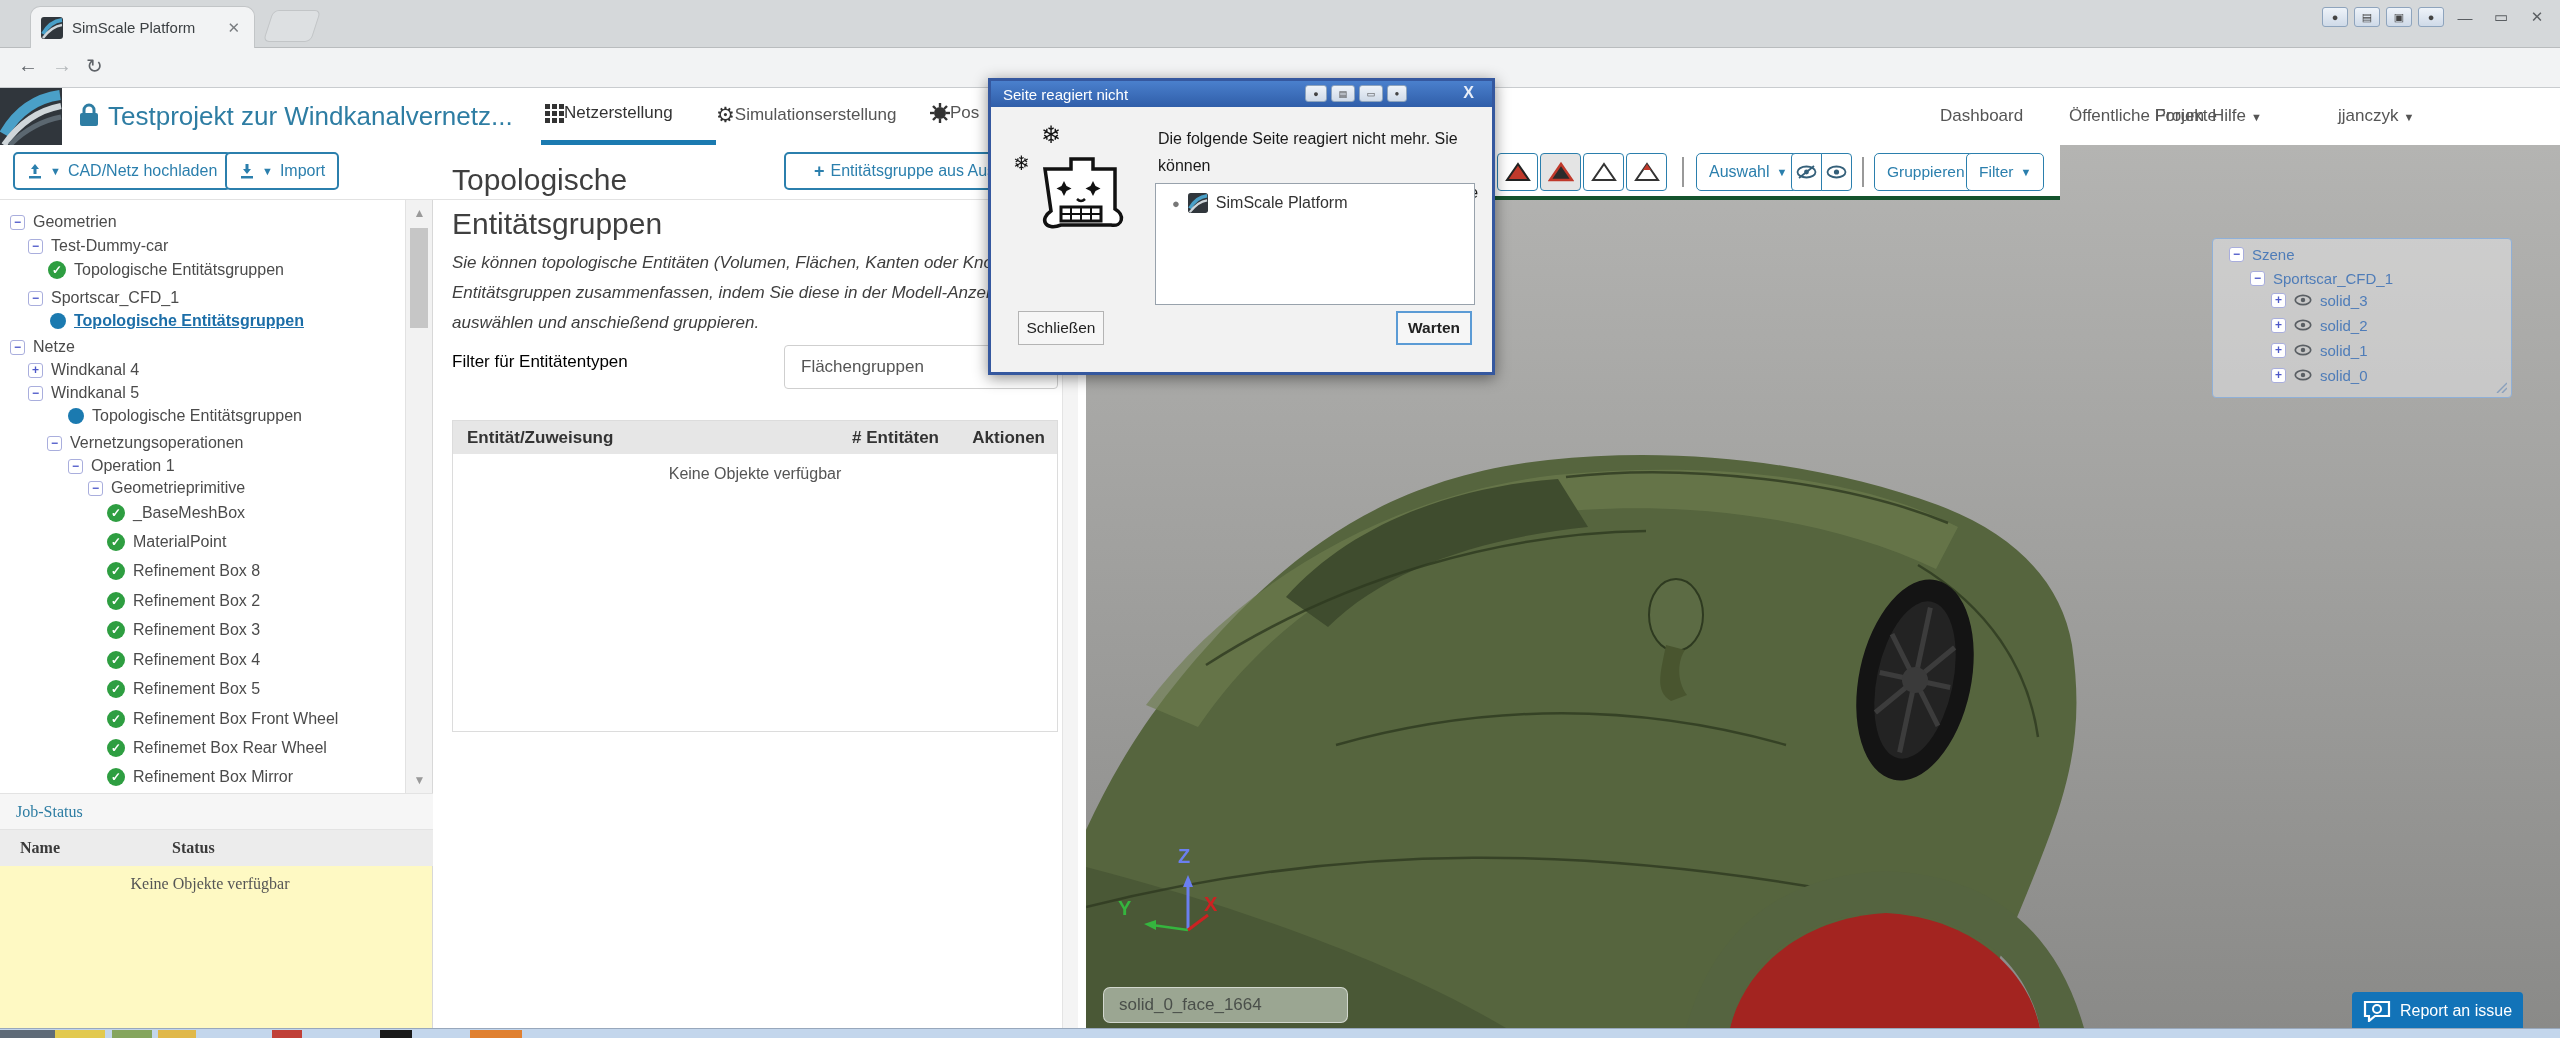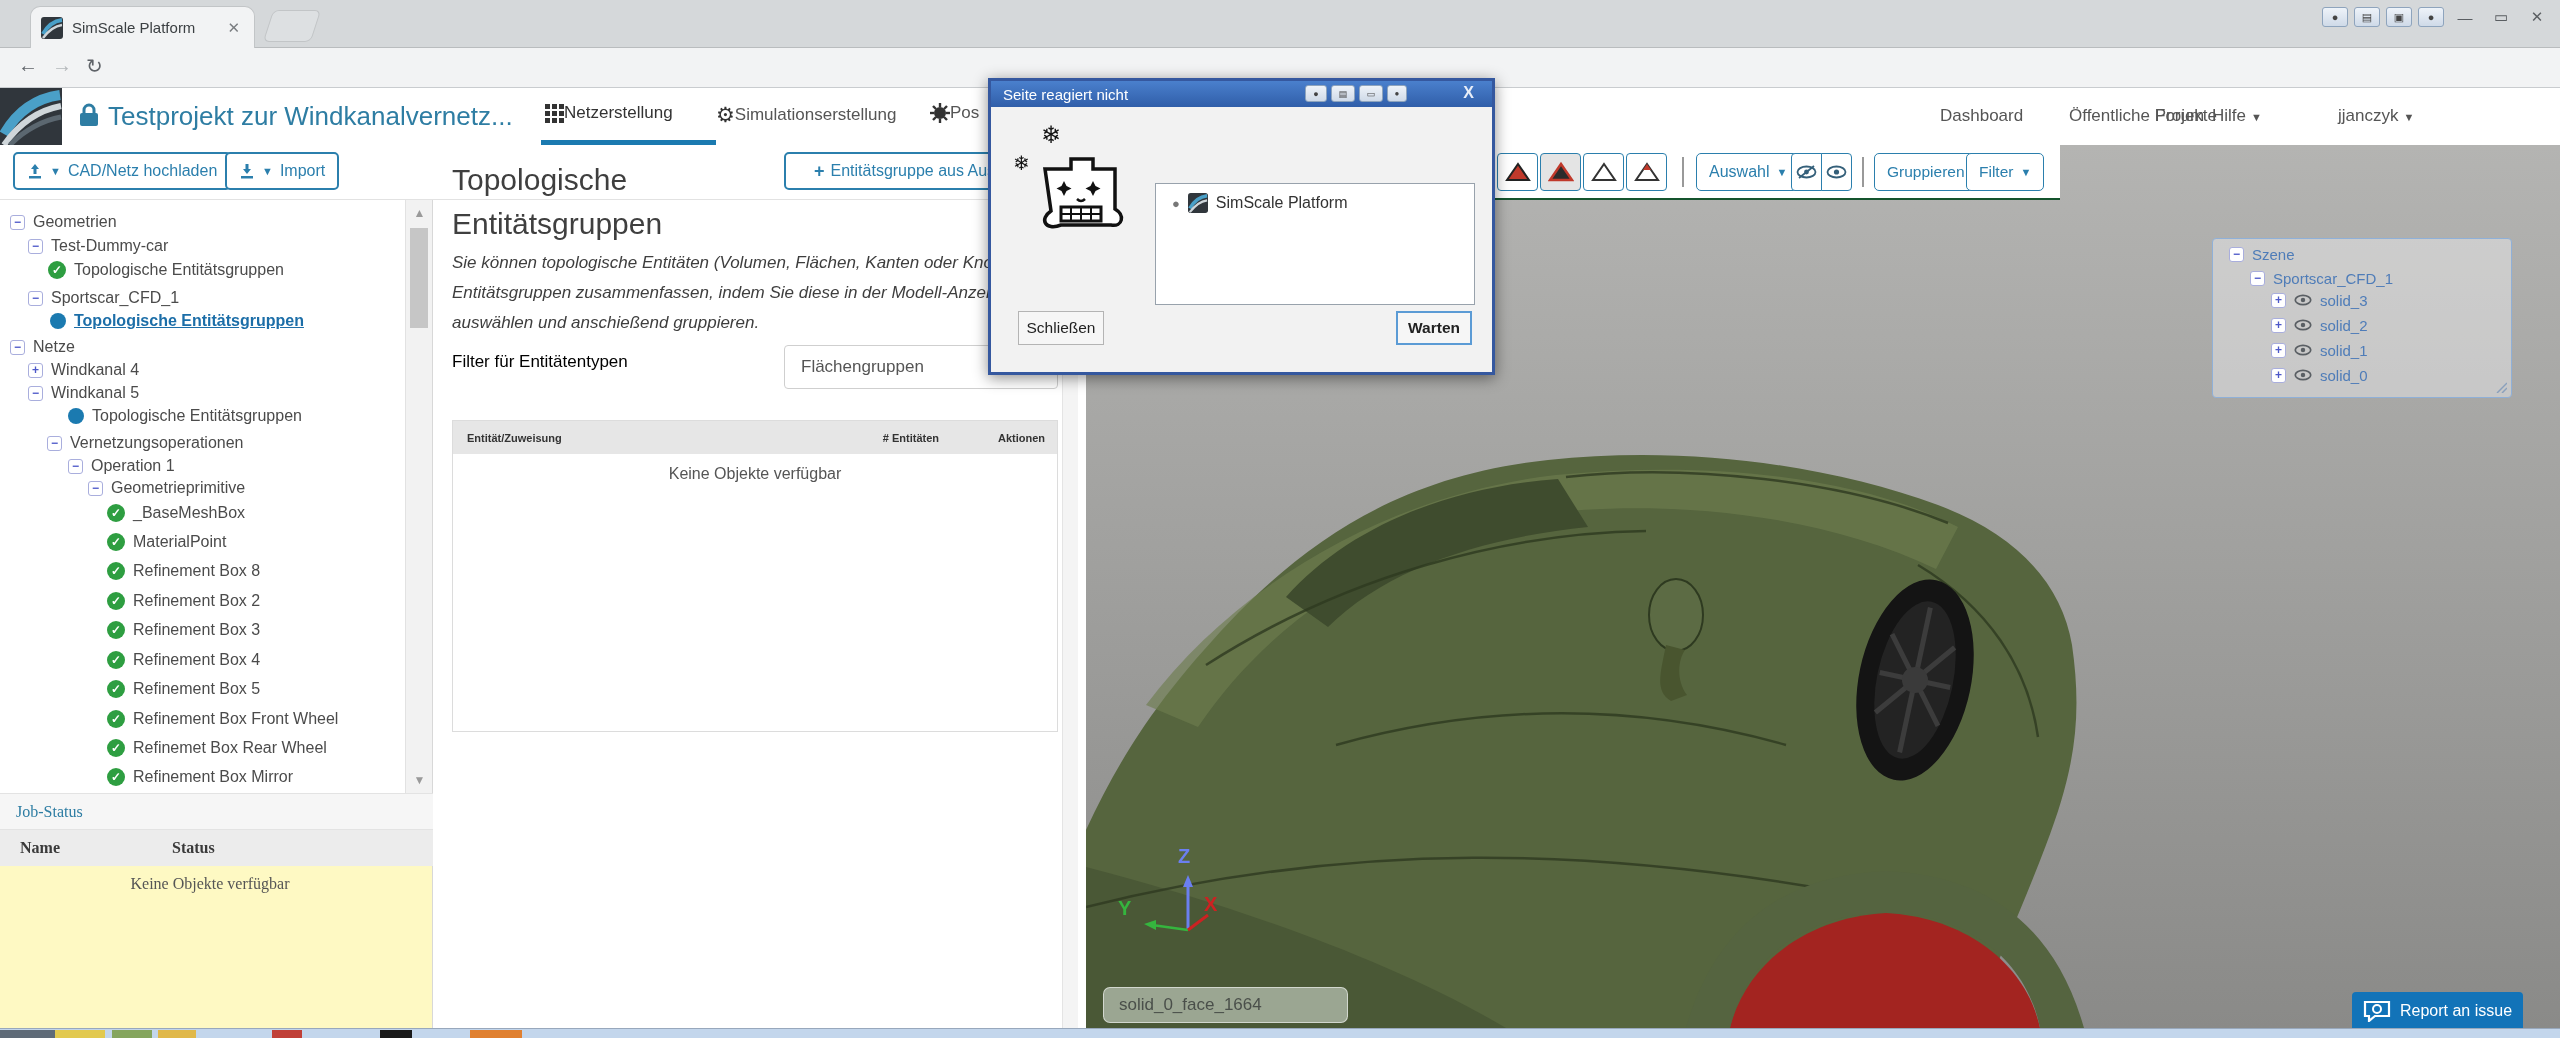--- a/index.html
+++ b/index.html
@@ -35,21 +35,21 @@
   .nav-underline { position:absolute; left:541px; top:52px; width:175px; height:5px; background:#1b7ab0; }
   .hlink { position:absolute; top:18px; font-size:17px; color:#555; white-space:nowrap; }
   .caret { font-size:11px; color:#555; margin-left:5px; }
 
   
   .toolbar-left { position:absolute; left:0; top:145px; width:1086px; height:55px; background:#fff; border-bottom:1px solid #e2e2e2; }
   .obtn { position:absolute; top:7px; height:38px; border:2px solid #2b7fad; border-radius:5px; background:#fff; color:#2b7fad; font-size:16px; display:flex; align-items:center; gap:7px; padding:0 12px; }
 
   
   .viewport { position:absolute; left:1086px; top:145px; width:1474px; height:883px; background:linear-gradient(#b4b4b2,#8a8a88); overflow:hidden; }
-  .vp-toolbar { position:absolute; left:1086px; top:145px; width:974px; height:55px; background:#fff; border-bottom:2px solid #14532d; }
+  .vp-toolbar { position:absolute; left:1086px; top:145px; width:974px; height:55px; background:#fff; border-bottom:4px solid #14532d; }
   .tbtn { position:absolute; top:8px; width:41px; height:38px; border:1.5px solid #2b7fad; border-radius:4px; background:#fff; display:flex; align-items:center; justify-content:center; }
   .tbtn.pressed { background:#e4e4e4; }
   .vsep { position:absolute; top:12px; width:2px; height:30px; background:#999; }
   .scene-panel { position:absolute; left:1126px; top:93px; width:300px; height:160px; background:rgba(252,253,255,0.38); border:1px solid #8fb0d8; border-radius:4px; }
   .srow { position:absolute; height:22px; display:flex; align-items:center; gap:8px; font-size:15px; color:#4e7cb8; }
   .exp { display:inline-flex; width:15px; height:15px; border:1px solid #a9aedd; border-radius:3px; background:#fff; color:#4d58c9; font-size:12px; line-height:12px; align-items:center; justify-content:center; font-weight:bold; }
   .resize-handle { position:absolute; right:4px; bottom:4px; width:12px; height:12px; }
   .tooltip3d { position:absolute; left:17px; top:842px; width:245px; height:36px; background:rgba(223,231,223,0.55); border:1px solid rgba(255,255,255,0.55); border-radius:7px; display:flex; align-items:center; padding-left:15px; font-size:17px; color:#4a4f4a; }
   .report-btn { position:absolute; left:1266px; top:847px; width:171px; height:37px; background:#1273b8; border-radius:4px 4px 0 0; color:#fff; font-size:16px; display:flex; align-items:center; justify-content:center; gap:9px; }
   .axis-label { position:absolute; font-size:20px; font-weight:bold; }
@@ -72,21 +72,21 @@
 
   
   .mainpanel { position:absolute; left:450px; top:200px; width:636px; height:828px; background:#fff; }
   .mp-scroll { position:absolute; left:1062px; top:200px; width:16px; height:828px; background:#f4f4f4; border-left:1px solid #e4e4e4; }
   .mp-title { position:absolute; left:2px; top:-42px; width:370px; font-size:30px; line-height:44px; color:#3f3f3f; }
   .add-btn { position:absolute; left:334px; top:-48px; width:274px; height:38px; border:2px solid #2b7fad; border-radius:5px; color:#2b7fad; font-size:16px; display:flex; align-items:center; justify-content:center; gap:6px; background:#fff; }
   .mp-desc { position:absolute; left:2px; top:48px; width:608px; font-size:17px; line-height:30px; font-style:italic; color:#3e3e3e; }
   .mp-filterlbl { position:absolute; left:2px; top:152px; font-size:17px; color:#000000; }
   .mp-dd { position:absolute; left:334px; top:145px; width:274px; height:44px; border:1px solid #cfcfcf; border-radius:4px; display:flex; align-items:center; padding:0 16px; font-size:17px; color:#555; justify-content:space-between; }
   .mp-table { position:absolute; left:2px; top:220px; width:606px; height:312px; border:1px solid #dcdcdc; }
-  .mpt-head { display:flex; height:33px; background:#e6e6e6; align-items:center; font-size:11px; font-weight:bold; color:#333;justify-content:flex-end; }
+  .mpt-head { display:flex; height:33px; background:#e6e6e6; align-items:center; font-size:17px; font-weight:bold; color:#333;justify-content:flex-end; }
   .mpt-empty { text-align:center; font-size:16px; color:#555; padding-top:11px; }
 
   
   .dialog { position:absolute; left:988px; top:78px; width:507px; height:297px; background:#f2f2f2; border:3px solid #35589f; box-shadow:0 3px 14px rgba(0,0,0,0.45); z-index:50; }
   .dlg-title { position:absolute; left:0; top:0; width:100%; height:26px; background:linear-gradient(#4a80cd,#305ea9); display:flex; align-items:center; padding-left:12px; font-size:15px; color:#fff; }
   .dlg-tbtns { position:absolute; left:314px; top:4px; display:flex; gap:4px; }
   .dlg-x { position:absolute; right:18px; top:3px; font-size:16px; color:#e8eef8; font-weight:bold; }
   .dlg-msg { position:absolute; left:167px; top:44px; width:330px; font-size:16px; line-height:27px; color:#1a1a1a; }
   .dlg-list { position:absolute; left:164px; top:102px; width:320px; height:122px; background:#fff; border:1px solid #98a2ac; }
   .dlg-item { display:flex; align-items:center; gap:8px; padding:9px 0 0 16px; font-size:16px; color:#333; }
@@ -531,20 +531,24 @@
         <rect x="30" y="56" width="40" height="14" fill="#fff" stroke="#111" stroke-width="3"></rect>
         <g stroke="#111" stroke-width="2">
             <line x1="40" y1="56" x2="40" y2="70"></line>
             <line x1="50" y1="56" x2="50" y2="70"></line>
             <line x1="60" y1="56" x2="60" y2="70"></line>
             <line x1="30" y1="63" x2="70" y2="63"></line>
           </g>
       </svg>
     </div>
 
+    <div class="dlg-msg">
+      <div>Die folgende Seite reagiert nicht mehr. Sie können</div>
+      <div>warten, bis die Seite wieder reagiert, oder sie schließen.</div>
+    </div>
 
     <div class="dlg-list">
       <div class="dlg-item">
         <span style="color:#777; font-size:13px;">●</span>
         <svg width="20" height="20" viewBox="0 0 22 22">
             <rect x="0" y="0" width="22" height="22" rx="3" fill="#30363c"></rect>
             <path d="M2,17 C7,8 13,4 21,3" stroke="#4aa0c8" stroke-width="4" fill="none"></path>
             <path d="M2,21 C8,13 14,9 21,8" stroke="#cfd6da" stroke-width="2.5" fill="none"></path>
           </svg>
         <span>SimScale Platform</span>

